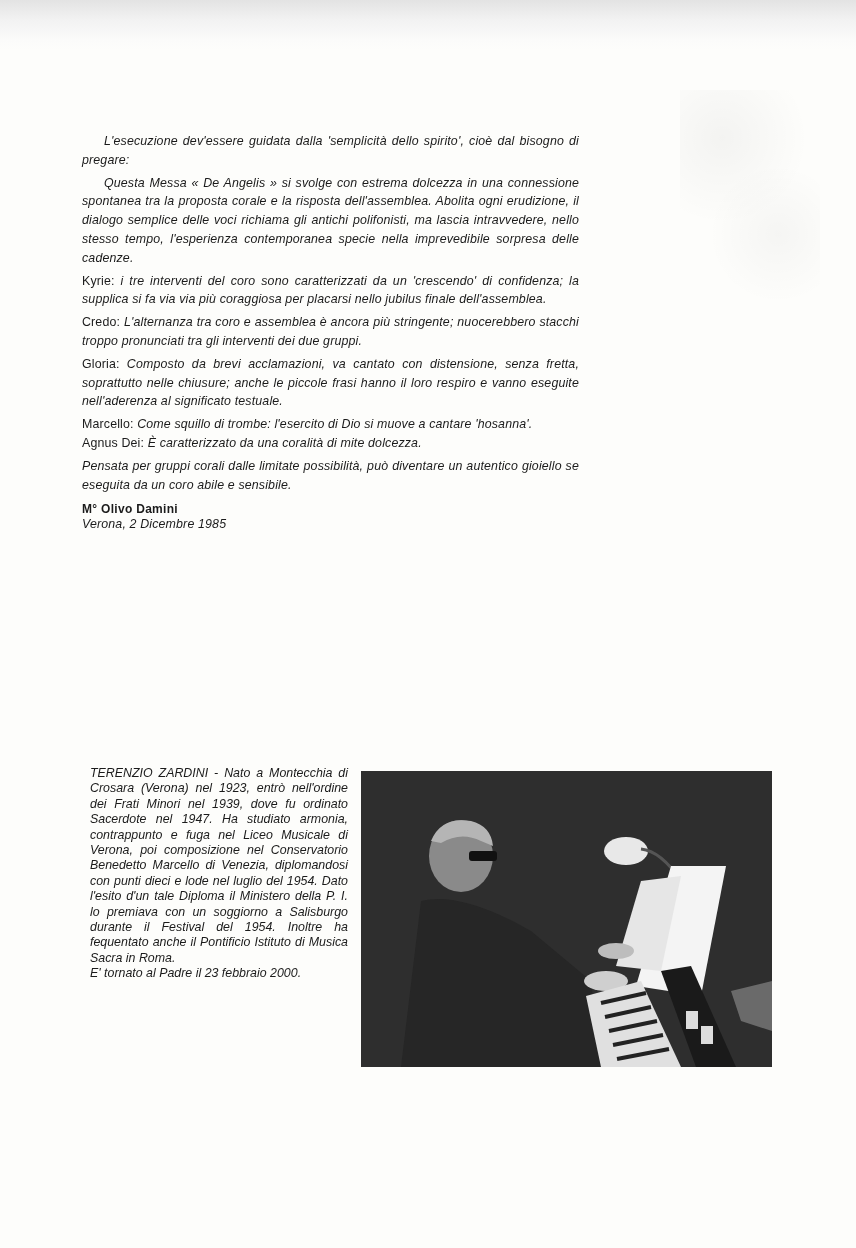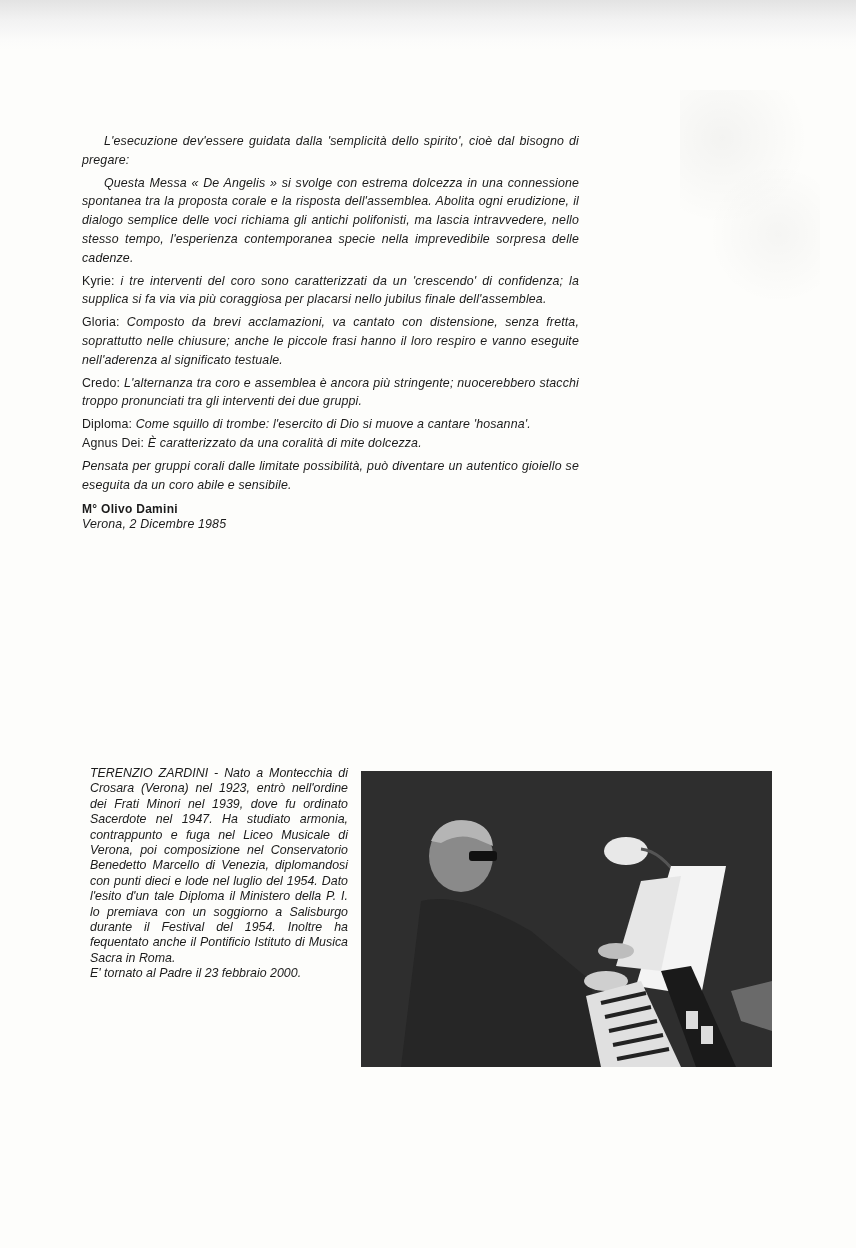--- a/index.html
+++ b/index.html
@@ -54,29 +54,29 @@
 
 <div class="main-text">
   <p class="indent it">L'esecuzione dev'essere guidata dalla 'semplicità dello spirito', cioè dal bisogno di pregare:</p>
   <p class="indent it">Questa Messa « De Angelis » si svolge con estrema dolcezza in una connessione spontanea tra la proposta corale e la risposta dell'assemblea. Abolita ogni erudizione, il dialogo semplice delle voci richiama gli antichi polifonisti, ma lascia intravvedere, nello stesso tempo, l'esperienza contemporanea specie nella imprevedibile sorpresa delle cadenze.</p>
 
   <p>
     <span class="label">Kyrie:</span>
     <span class="it">i tre interventi del coro sono caratterizzati da un 'crescendo' di confidenza; la supplica si fa via via più coraggiosa per placarsi nello jubilus finale dell'assemblea.</span>
   </p>
   <p>
+    <span class="label">Credo:</span>
+    <span class="it">L'alternanza tra coro e assemblea è ancora più stringente; nuocerebbero stacchi troppo pronunciati tra gli interventi dei due gruppi.</span>
+  </p>
+  <p>
     <span class="label">Gloria:</span>
     <span class="it">Composto da brevi acclamazioni, va cantato con distensione, senza fretta, soprattutto nelle chiusure; anche le piccole frasi hanno il loro respiro e vanno eseguite nell'aderenza al significato testuale.</span>
   </p>
-  <p>
-    <span class="label">Credo:</span>
-    <span class="it">L'alternanza tra coro e assemblea è ancora più stringente; nuocerebbero stacchi troppo pronunciati tra gli interventi dei due gruppi.</span>
-  </p>
   <p style="margin-bottom:0">
-    <span class="label">Diploma:</span>
+    <span class="label">Marcello:</span>
     <span class="it">Come squillo di trombe: l'esercito di Dio si muove a cantare 'hosanna'.</span>
   </p>
   <p>
     <span class="label">Agnus Dei:</span>
     <span class="it">È caratterizzato da una coralità di mite dolcezza.</span>
   </p>
 
   <p class="it" style="margin-bottom:8px">Pensata per gruppi corali dalle limitate possibilità, può diventare un autentico gioiello se eseguita da un coro abile e sensibile.</p>
   <div class="signature">M° Olivo Damini</div>
   <div class="place-date">Verona, 2 Dicembre 1985</div>

